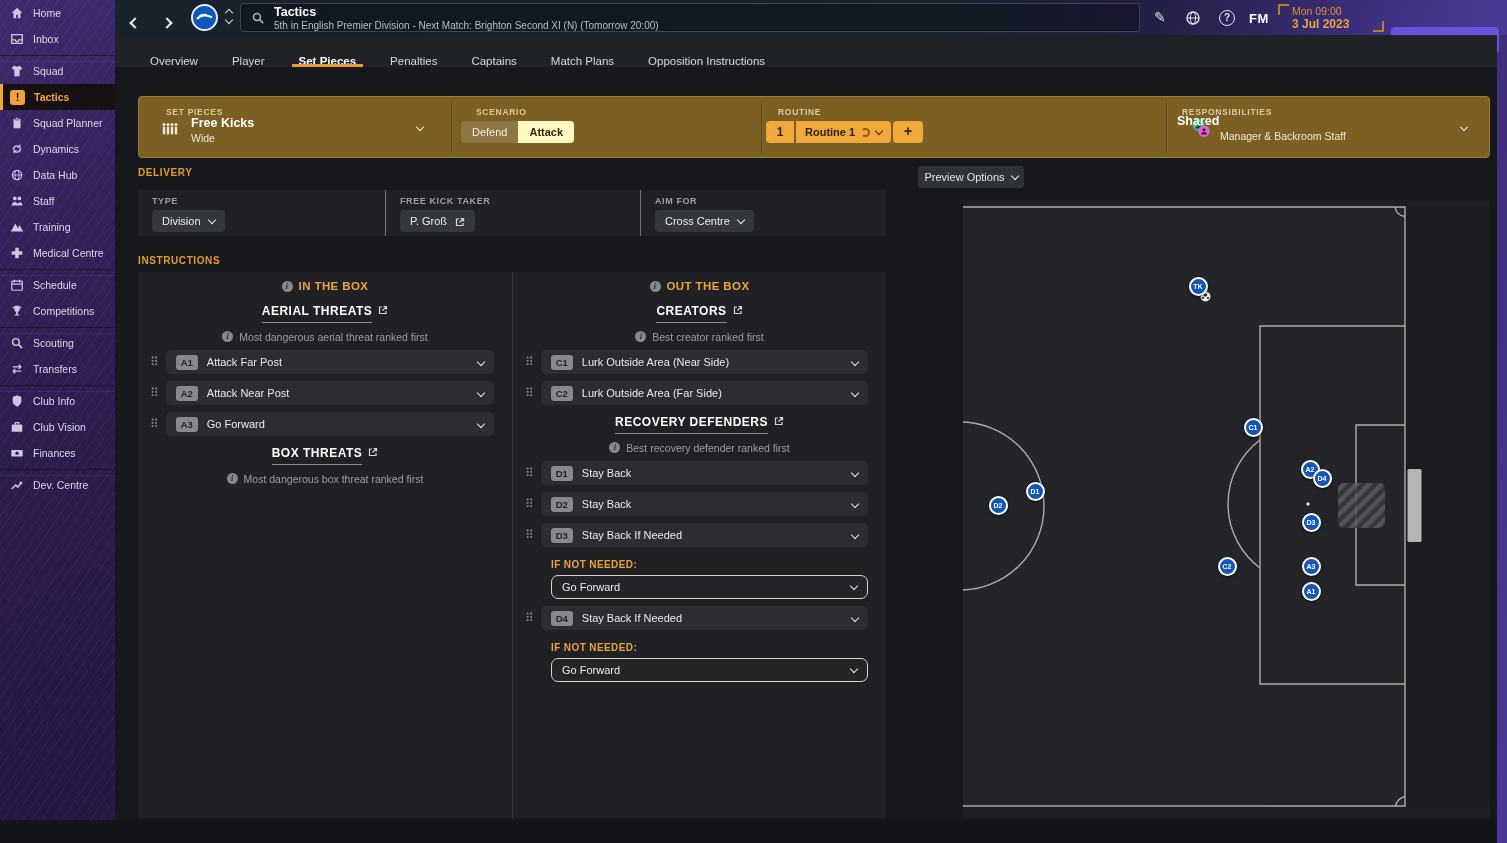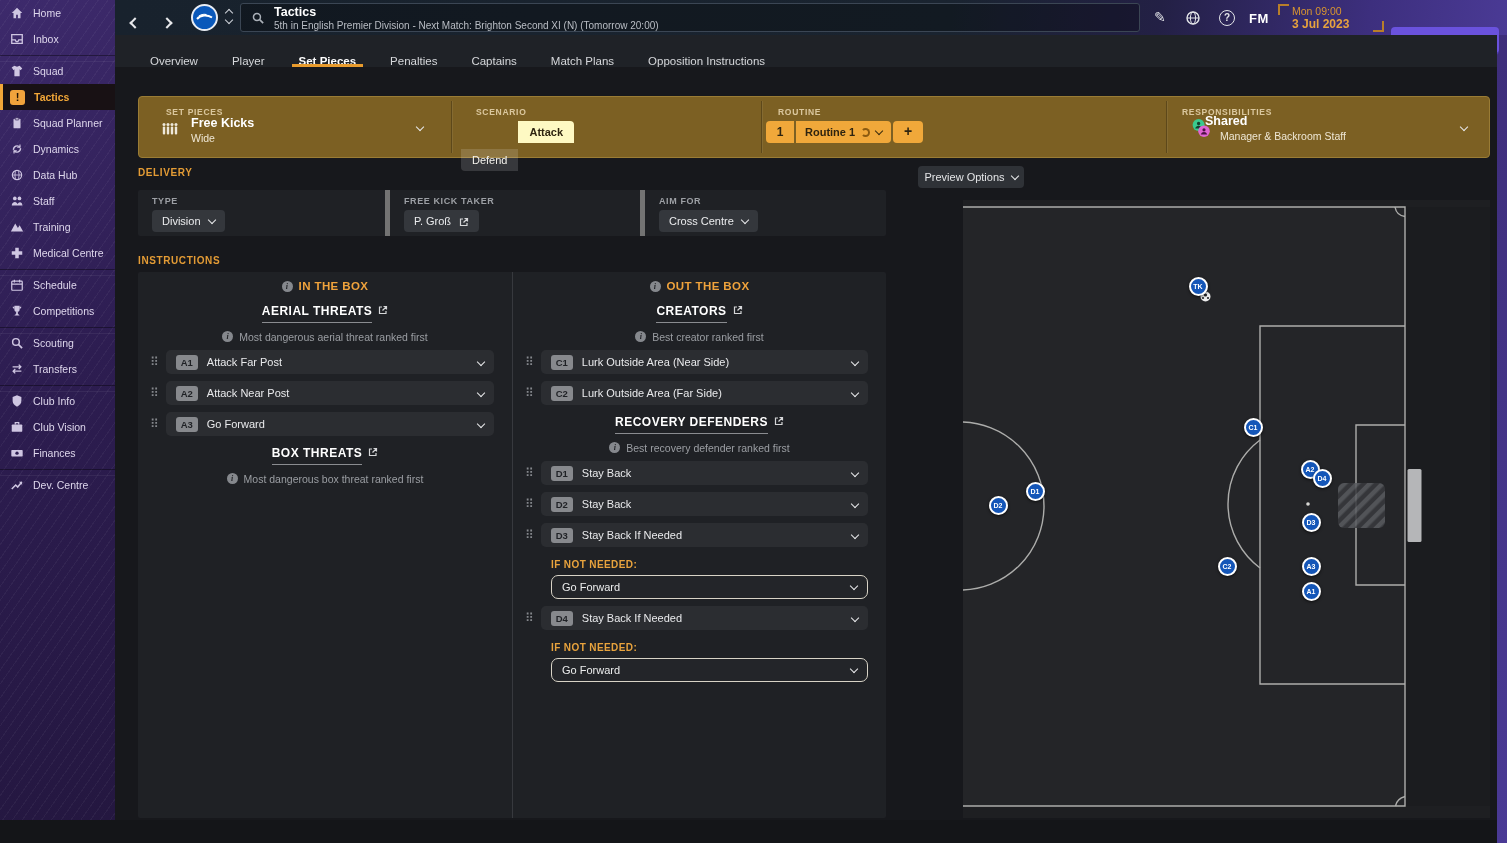--- a/index.html
+++ b/index.html
@@ -64,34 +64,34 @@
   
   #spbar { left:23px; top:29px; width:1352px; height:62px; background:#7c6023; border:1px solid #9a7c35; border-radius:4px; }
   #spbar .sec-lbl { color:rgba(255,238,205,.72); font-size:8.5px; font-weight:bold; letter-spacing:.7px; }
   .spdiv { position:absolute; top:4px; bottom:4px; width:1px; background:rgba(0,0,0,.25); box-shadow:1px 0 0 rgba(255,255,255,.07); }
   #spbar .big { color:#fff; font-weight:bold; font-size:12.5px; }
   #spbar .sml { color:#efe7d4; font-size:10.5px; }
   .chev { display:inline-block; width:6px; height:6px; border-right:1.8px solid #e9eaec; border-bottom:1.8px solid #e9eaec; transform:rotate(45deg); }
   .chev.dark { border-color:#3a2c0d; }
   .seg { display:flex; border-radius:4px; overflow:hidden; }
   .seg .opt { height:22px; padding:0 11px; font-size:11px; display:flex; align-items:center; cursor:pointer; }
-  .seg .off { background:rgba(255,255,255,.14); color:#f4f2ec;margin-top:28px; }
+  .seg .off { background:rgba(255,255,255,.14); color:#f4f2ec; }
   .seg .on  { background:#fef9c3; color:#2e2410; font-weight:bold; }
   .rt-num { width:28px; height:22px; background:#f0a83a; border-radius:4px 0 0 4px; color:#2e2410;
     font:bold 12px/22px "Liberation Sans",sans-serif; text-align:center; }
   .rt-pill { height:22px; background:#f0a83a; border-radius:0 4px 4px 0; margin-left:1px; padding:0 9px;
     display:flex; align-items:center; gap:6px; color:#2e2410; font-weight:bold; font-size:11px; cursor:pointer; }
   .donut { width:9px; height:9px; border-radius:50%; border:2px solid #8a5a10; border-left-color:transparent; }
   .rt-add { width:30px; height:22px; background:#f0a83a; border-radius:4px; margin-left:7px; color:#2e2410;
     font:bold 14px/21px "Liberation Sans",sans-serif; text-align:center; cursor:pointer; }
 
   
   #delivery { left:23px; top:123px; width:748px; height:46px; background:#1f2125; border-radius:2px; display:flex; }
   #delivery .dcol { padding:6px 0 0 14px; }
-  #delivery .dcol + .dcol { border-left:5px solid #737373; }
+  #delivery .dcol + .dcol { border-left:1px solid #737373; }
   .flabel { color:#9da0a5; font-size:9px; font-weight:bold; letter-spacing:.6px; }
   .pill { margin-top:4px; height:22px; background:#34373c; border-radius:4px; padding:0 10px; display:inline-flex;
     align-items:center; gap:8px; color:#ebecee; font-size:11px; cursor:pointer; }
 
   
   #instr { left:23px; top:205px; width:748px; height:546px; background:#1f2125; border-radius:2px; }
   .icol { position:absolute; top:0; height:100%; width:374px; padding-top:6px; }
   .icol.right { left:374px; border-left:1px solid #37393e; }
   .colhead { text-align:center; color:#f0a33c; font-weight:bold; font-size:11.5px; letter-spacing:.4px;
     display:flex; justify-content:center; align-items:center; gap:6px; height:16px; }
@@ -367,21 +367,21 @@
       </div>
       <div class="rt-add abs" style="left:747px;top:24px">+</div>
 
       <span class="abs sec-lbl" style="left:1043px;top:10px">RESPONSIBILITIES</span>
       <svg class="abs" style="left:1052px;top:21px" width="20" height="20" viewBox="0 0 20 20">
         <circle cx="7.6" cy="7" r="6" fill="#39c98e"></circle>
         <path d="M7.6 3.8a1.7 1.7 0 1 1 0 3.4 1.7 1.7 0 0 1 0-3.4zM4.2 10.6c.5-1.9 1.9-2.8 3.4-2.8s2.9.9 3.4 2.8z" fill="#14402f"></path>
         <circle cx="13" cy="13.2" r="5.8" fill="#df63d3"></circle>
         <path d="M13 10.2a1.6 1.6 0 1 1 0 3.2 1.6 1.6 0 0 1 0-3.2zM9.8 16.6c.5-1.8 1.8-2.6 3.2-2.6s2.7.8 3.2 2.6z" fill="#4c1144"></path>
       </svg>
-      <span class="abs big" style="left:1066px;top:17px">Shared</span>
+      <span class="abs big" style="left:1038px;top:17px">Shared</span>
       <span class="abs sml" style="left:1081px;top:33px">Manager &amp; Backroom Staff</span>
       <span class="abs chev" style="left:1322px;top:27px"></span>
     </div>
 
     <span class="abs olbl" style="left:23px;top:100px">DELIVERY</span>
     <div id="delivery" class="abs">
       <div class="dcol" style="width:247px">
         <div class="flabel">TYPE</div>
         <div class="pill">
           <span>Division</span>

